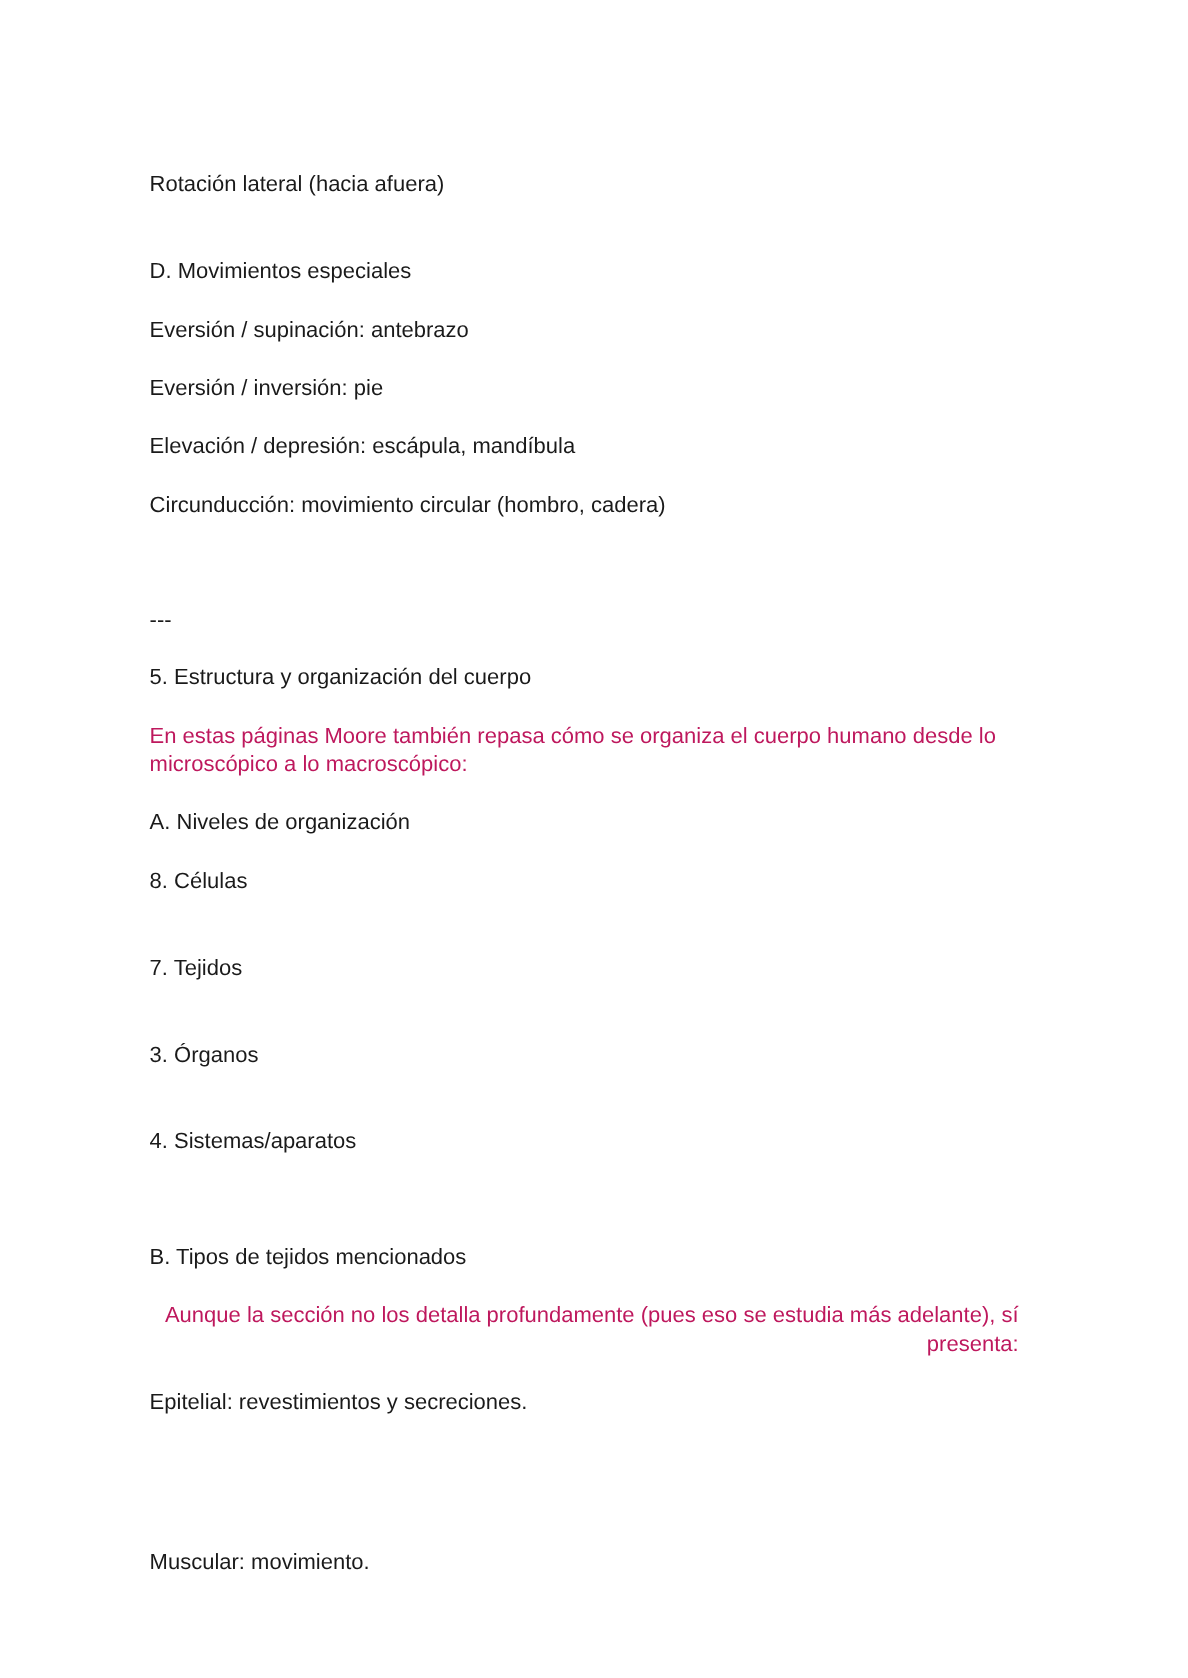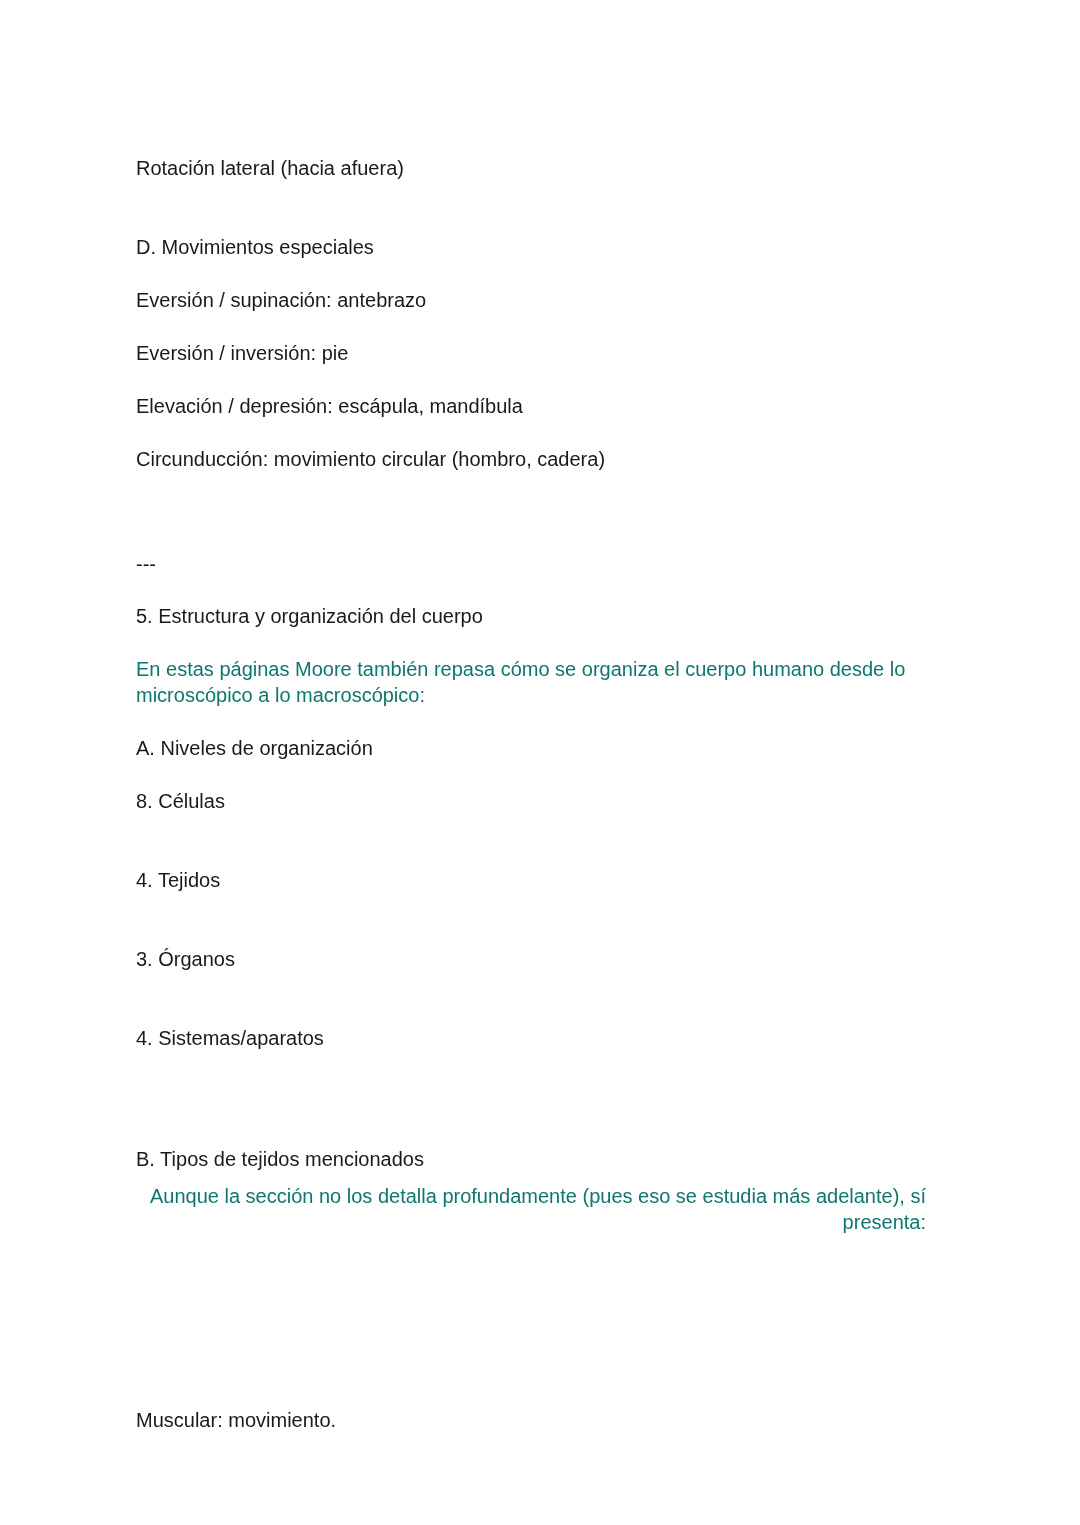--- a/index.html
+++ b/index.html
@@ -29,21 +29,21 @@
       line-height: 26px;
       white-space: nowrap;
       color: #1a1a1a;
     }
     .para {
       position: absolute;
       left: 131px;
       width: 790px;
       font-size: 20px;
       line-height: 26px;
-      color: #0f766e;
+      color: #be185d;
     }
   </style>
 </head>
 <body>
 
 <div class="page">
 
   <div class="line" style="top:155px;">Rotación lateral (hacia afuera)</div>
 
   <div class="line" style="top:234px;">D. Movimientos especiales</div>
@@ -52,21 +52,22 @@
   <div class="line" style="top:393px;">Elevación / depresión: escápula, mandíbula</div>
   <div class="line" style="top:446px;">Circunducción: movimiento circular (hombro, cadera)</div>
 
   <div class="line" style="top:551px;">---</div>
 
   <div class="line" style="top:603px;">5. Estructura y organización del cuerpo</div>
   <div class="para" style="top:656px;">En estas páginas Moore también repasa cómo se organiza el cuerpo humano desde lo microscópico a lo macroscópico:</div>
 
   <div class="line" style="top:735px;">A. Niveles de organización</div>
   <div class="line" style="top:788px;">8. Células</div>
-  <div class="line" style="top:867px;">4. Tejidos</div>
+  <div class="line" style="top:867px;">7. Tejidos</div>
   <div class="line" style="top:946px;">3. Órganos</div>
   <div class="line" style="top:1025px;">4. Sistemas/aparatos</div>
 
-  <div class="line" style="top:1130px;margin-top:16px;">B. Tipos de tejidos mencionados</div>
+  <div class="line" style="top:1130px;">B. Tipos de tejidos mencionados</div>
   <div class="para" style="top:1183px;text-align:right;">Aunque la sección no los detalla profundamente (pues eso se estudia más adelante), sí presenta:</div>
+  <div class="line" style="top:1262px;">Epitelial: revestimientos y secreciones.</div>
   <div class="line" style="top:1367px;margin-top:40px;">Muscular: movimiento.</div>
 
 </div>
 
 </body></html>

